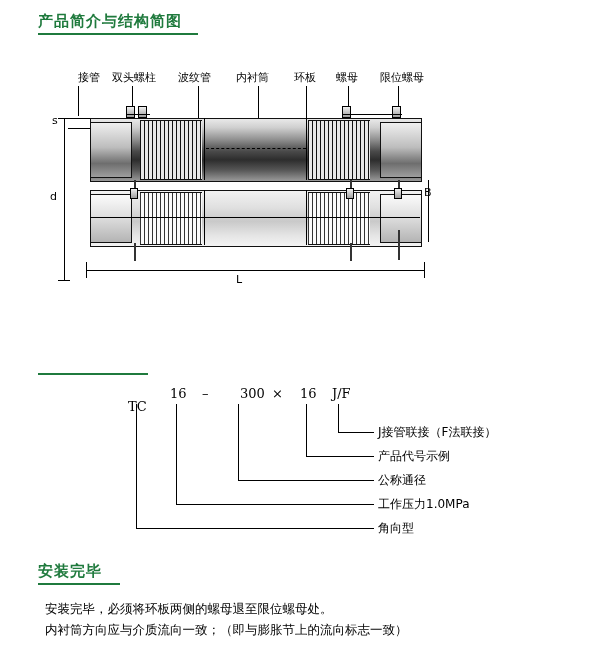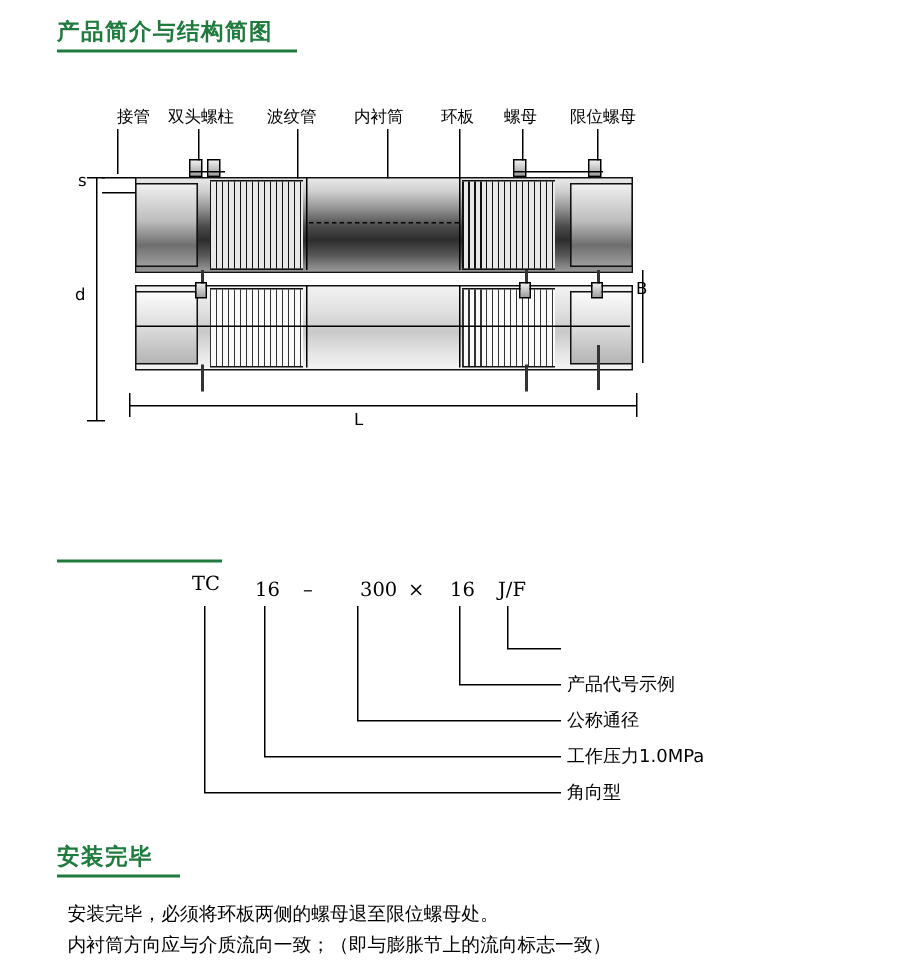--- a/index.html
+++ b/index.html
@@ -245,30 +245,31 @@
     <div class="thin-line" style="left:36px; top:200px; width:338px; height:1px;"></div>
     <div class="thin-line" style="left:36px; top:192px; width:1px; height:16px;"></div>
     <div class="thin-line" style="left:374px; top:192px; width:1px; height:16px;"></div>
     <div class="dim-label" style="left:186px; top:203px;">L</div>
   </div>
 
   <div class="title-underline" style="left:38px; top:373px; width:110px;"></div>
 
   <div id="figure-code" style="top:378px;">
 
-    <div class="code-token" style="left:68px;  top:4px;">TC</div>
+    <div class="code-token" style="left:68px;  top:21px;">TC</div>
     <div class="code-token" style="left:110px; top:8px;">16</div>
     <div class="code-token" style="left:142px; top:8px;">–</div>
     <div class="code-token" style="left:180px; top:8px;">300</div>
     <div class="code-token" style="left:212px; top:8px;">×</div>
     <div class="code-token" style="left:240px; top:8px;">16</div>
     <div class="code-token" style="left:272px; top:8px;">J/F</div>
 
     <div class="vline" style="left:278px; top:26px; height:28px;"></div>
     <div class="hline" style="left:278px; top:54px; width:36px;"></div>
+    <div class="code-desc" style="left:318px; top:46px;">J接管联接（F法联接）</div>
 
     <div class="vline" style="left:246px; top:26px; height:52px;"></div>
     <div class="hline" style="left:246px; top:78px; width:68px;"></div>
     <div class="code-desc" style="left:318px; top:70px;">产品代号示例</div>
 
     <div class="vline" style="left:178px; top:26px; height:76px;"></div>
     <div class="hline" style="left:178px; top:102px; width:136px;"></div>
     <div class="code-desc" style="left:318px; top:94px;">公称通径</div>
 
     <div class="vline" style="left:116px; top:26px; height:100px;"></div>

